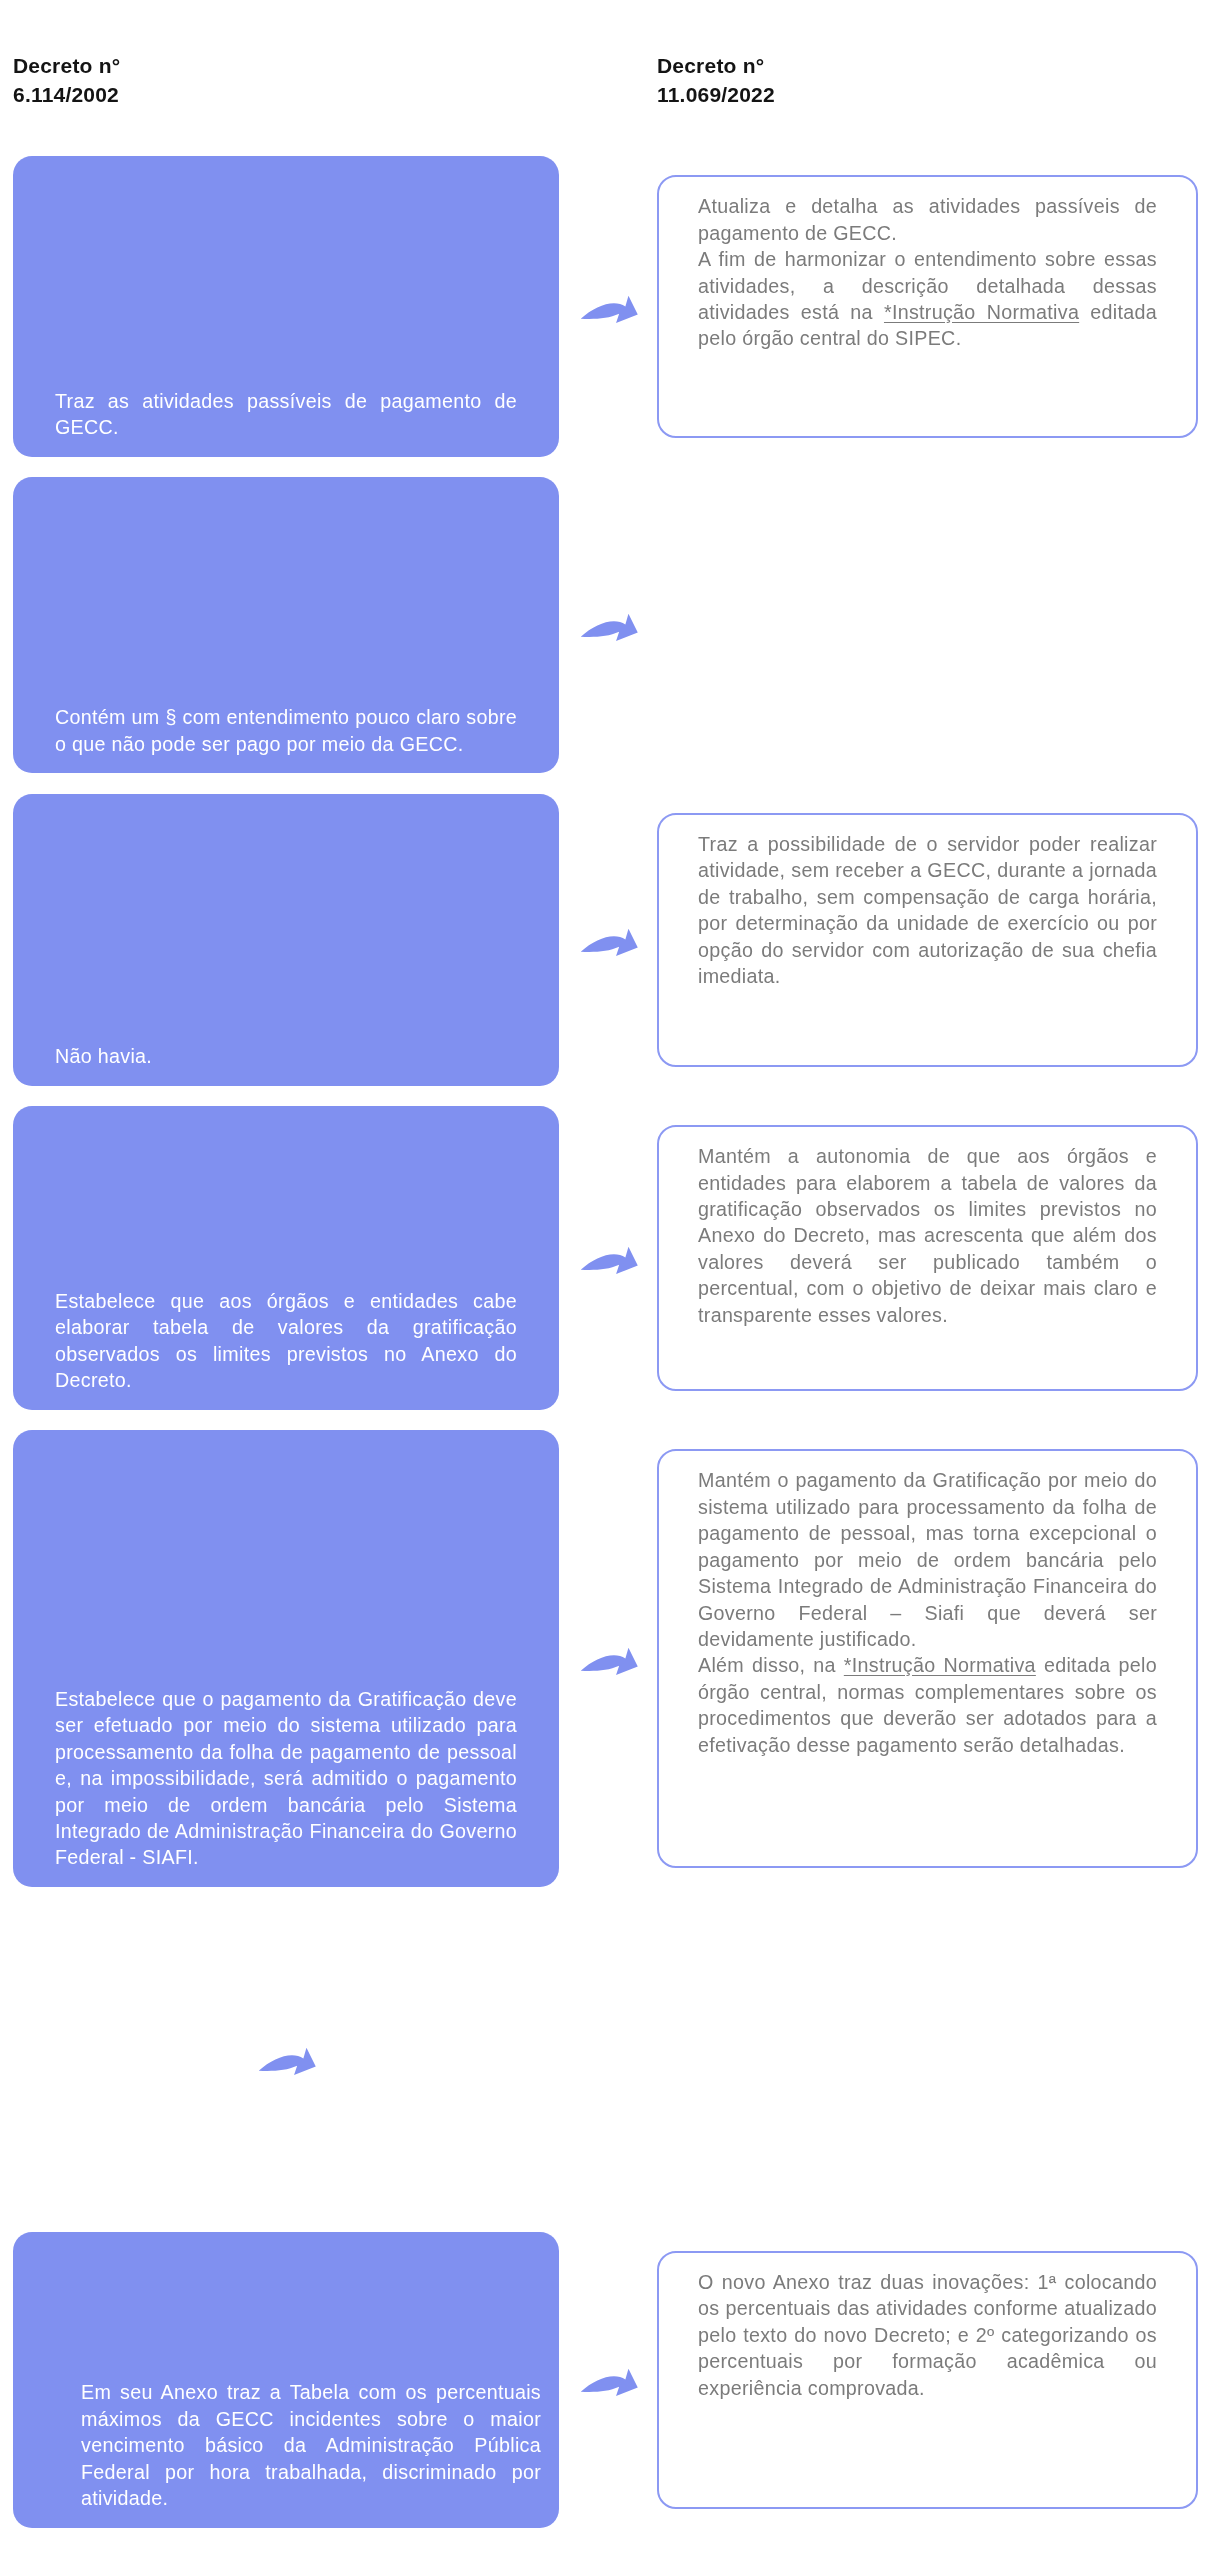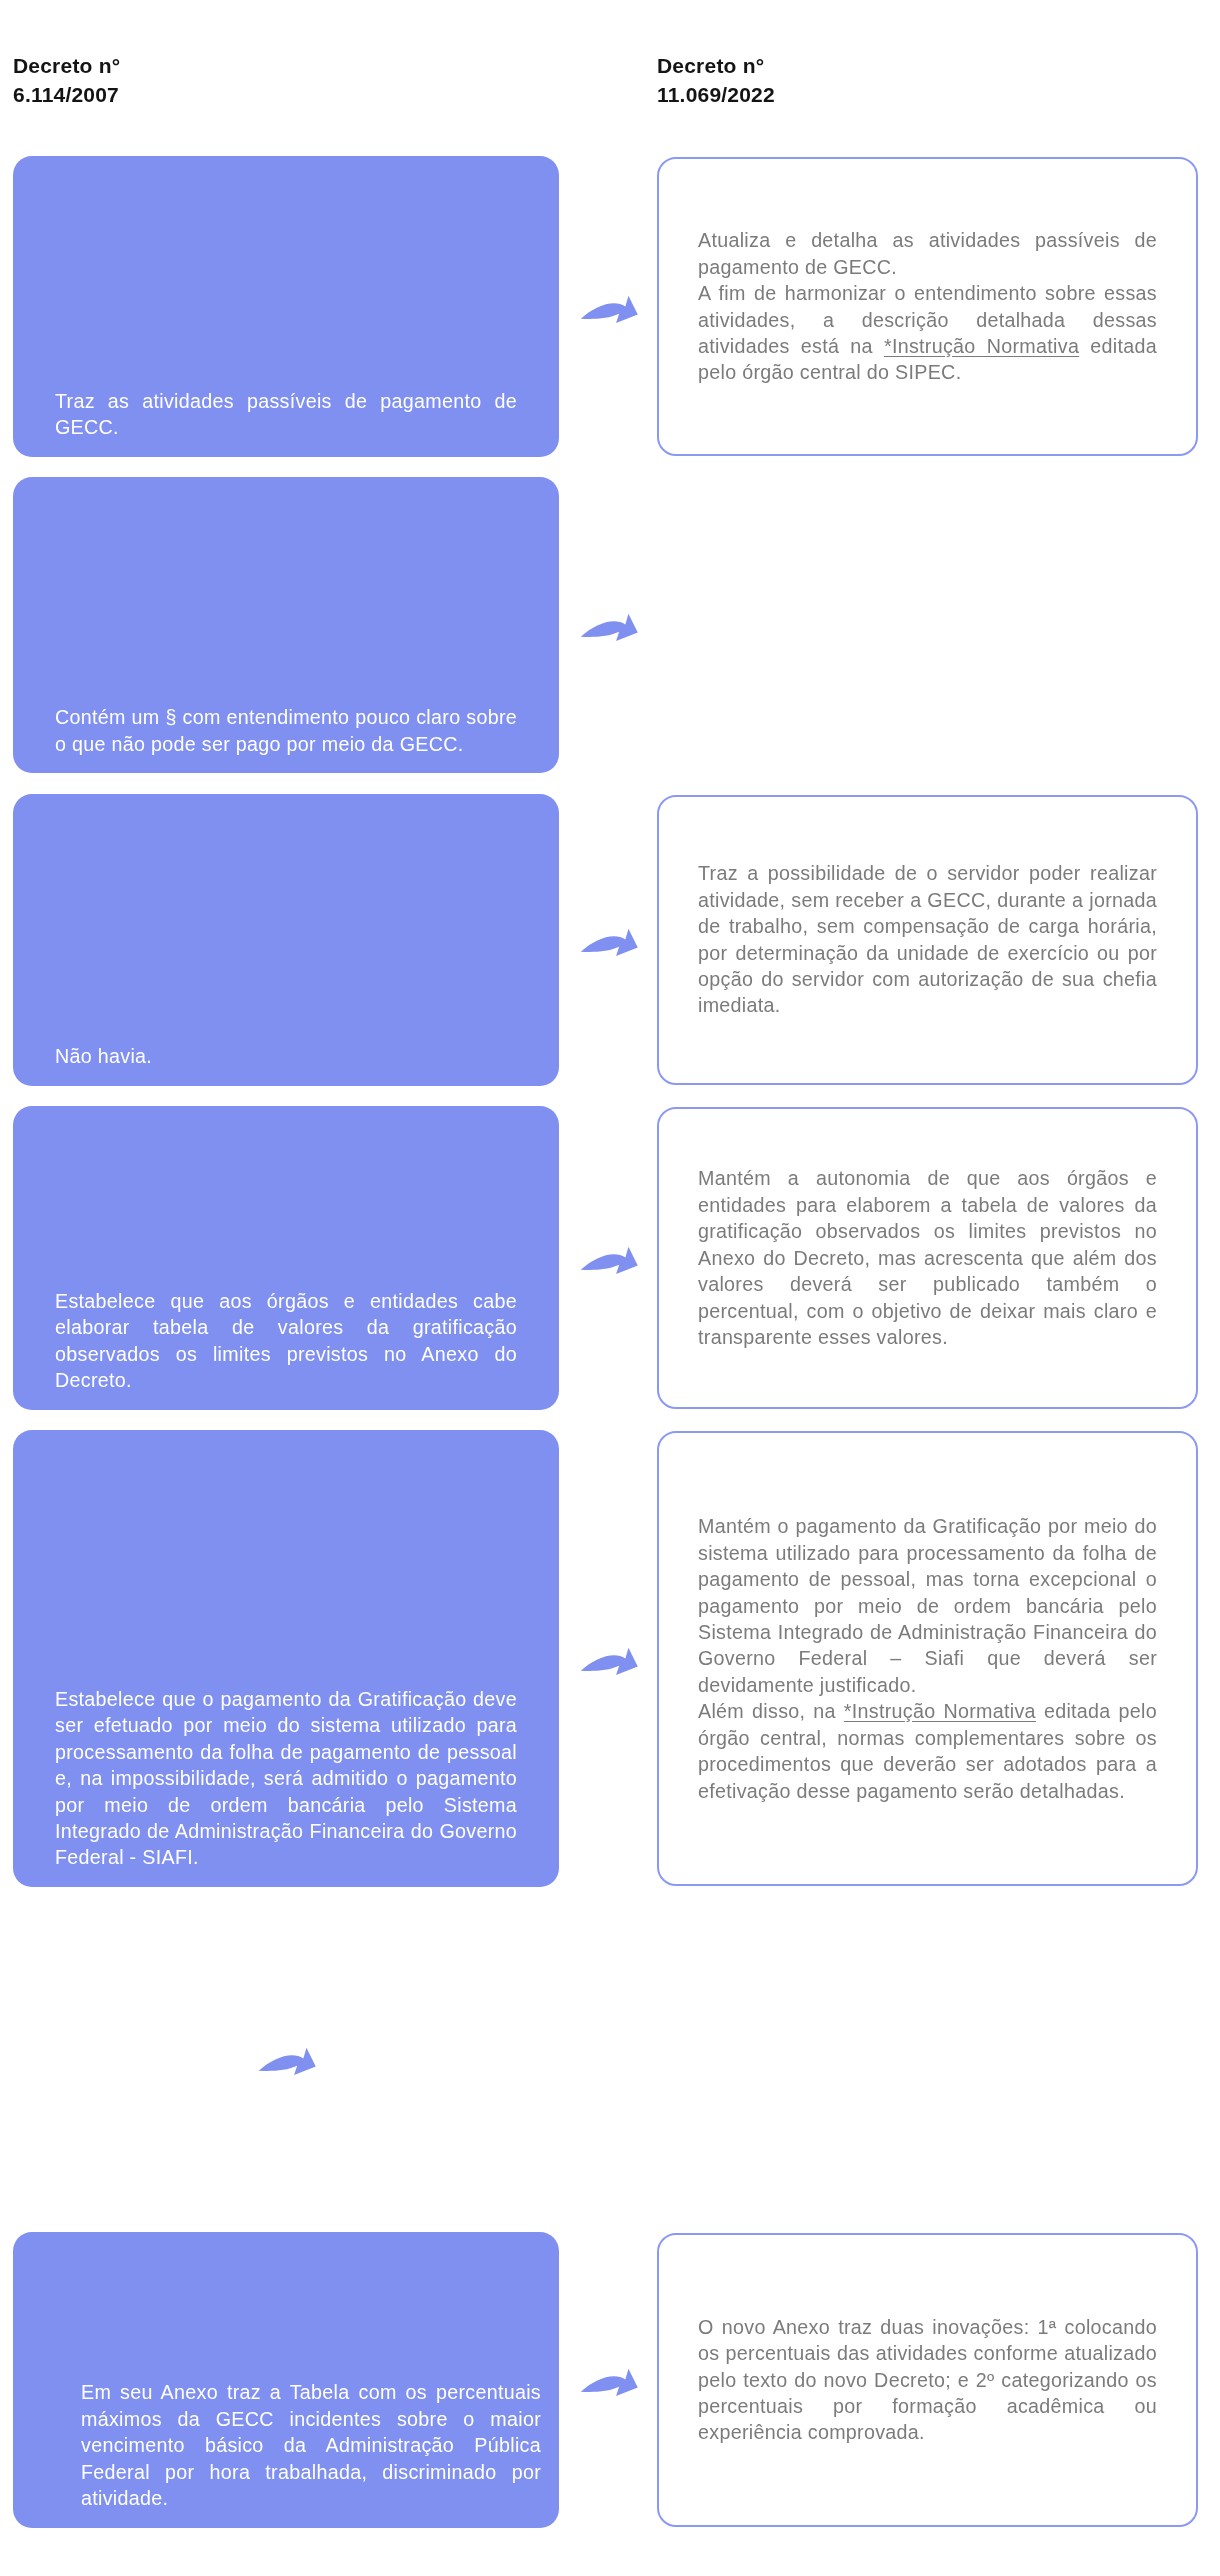--- a/index.html
+++ b/index.html
@@ -43,41 +43,41 @@
     padding:16.3px 42px;box-sizing:border-box;
     text-align:justify;
     font-size:19.7px;line-height:26.4px;letter-spacing:0.3px;
   }
   .card-left.indent{padding-left:68px;padding-right:18px;}
   .card-right{
     background:var(--bg);
     border:2.7px solid var(--accent-border);
     border-radius:19px;
     color:var(--body-text);
-    display:flex;align-items:center;
+    display:flex;align-items:flex-start;
     padding:16.3px 39px;box-sizing:border-box;
-    margin:1px 0;
+    margin:19px 0;
     text-align:justify;
     font-size:19.7px;line-height:26.4px;letter-spacing:0.3px;
   }
   .card-left p,.card-right p{margin:0;width:100%;}
   .gap{display:flex;align-items:center;justify-content:center;}
   .arrow-svg{width:62px;height:42px;display:block;}
   .arrow-svg path{fill:var(--accent);}
   u{text-underline-offset:2.7px;}
 </style>
 </head>
 <body>
 
 <div class="page">
 
   <div class="cols">
     <div class="h">
       <div>Decreto n°</div>
-      <div>6.114/2007</div>
+      <div>6.114/2002</div>
     </div>
     <div></div>
     <div class="h">
       <div>Decreto n°</div>
       <div>11.069/2022</div>
     </div>
   </div>
 
   <div class="rows-wrap">
 

